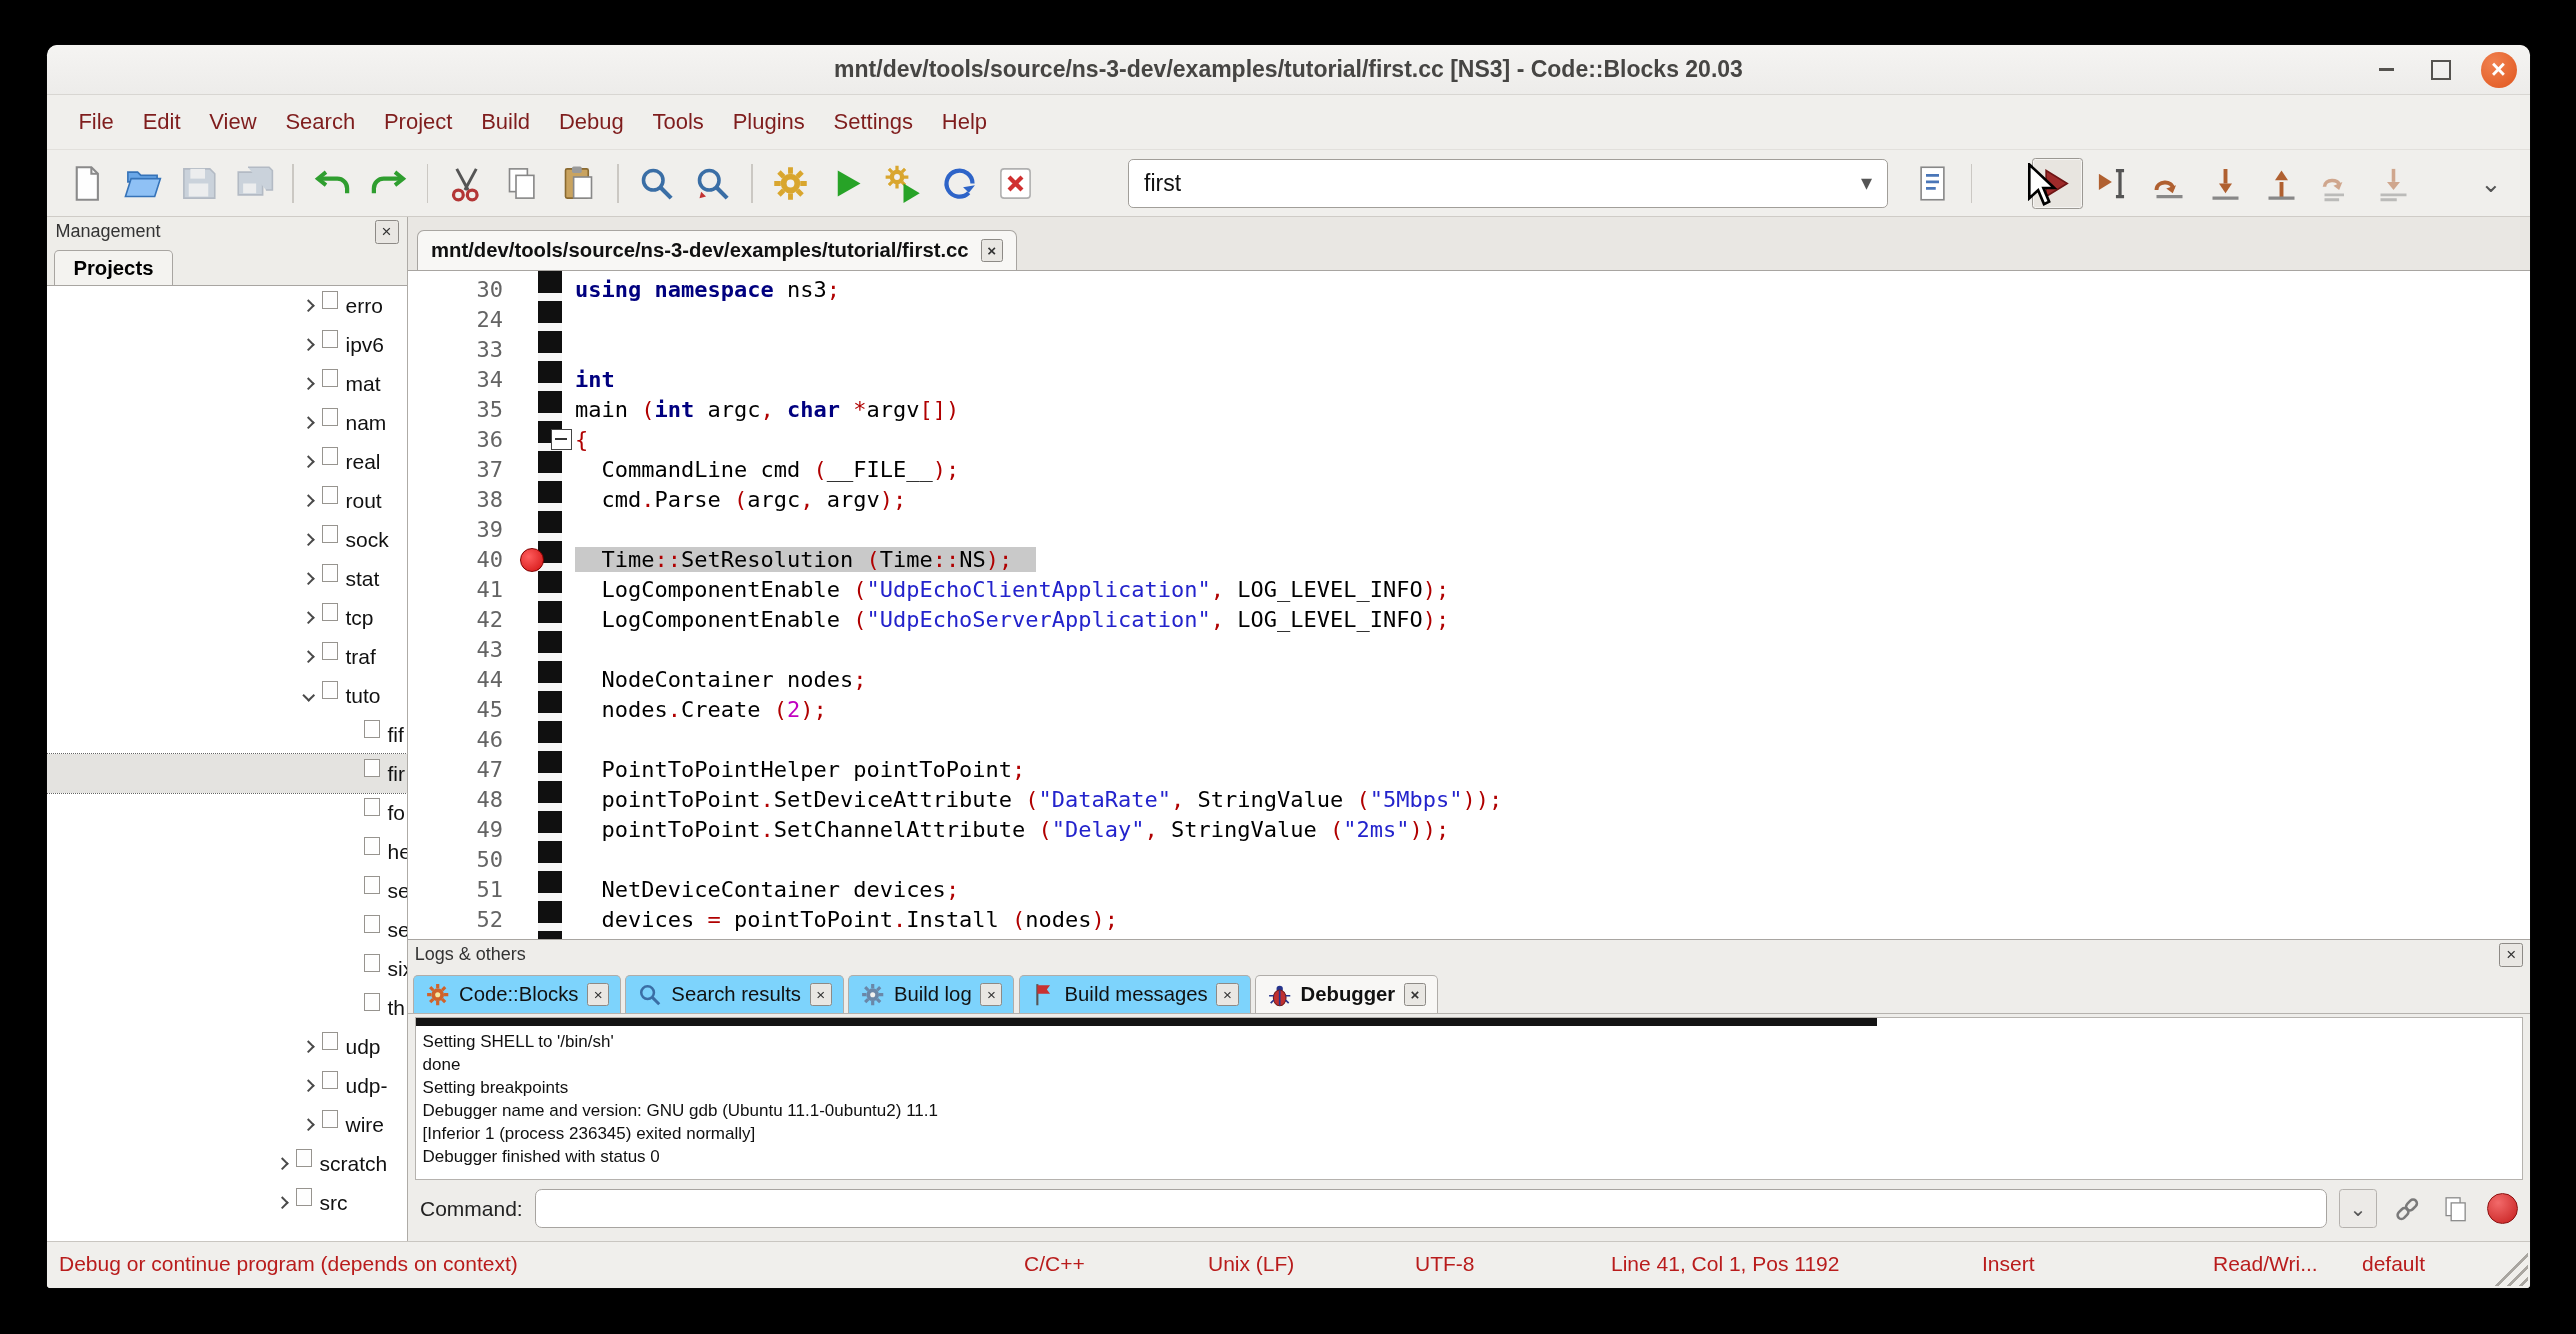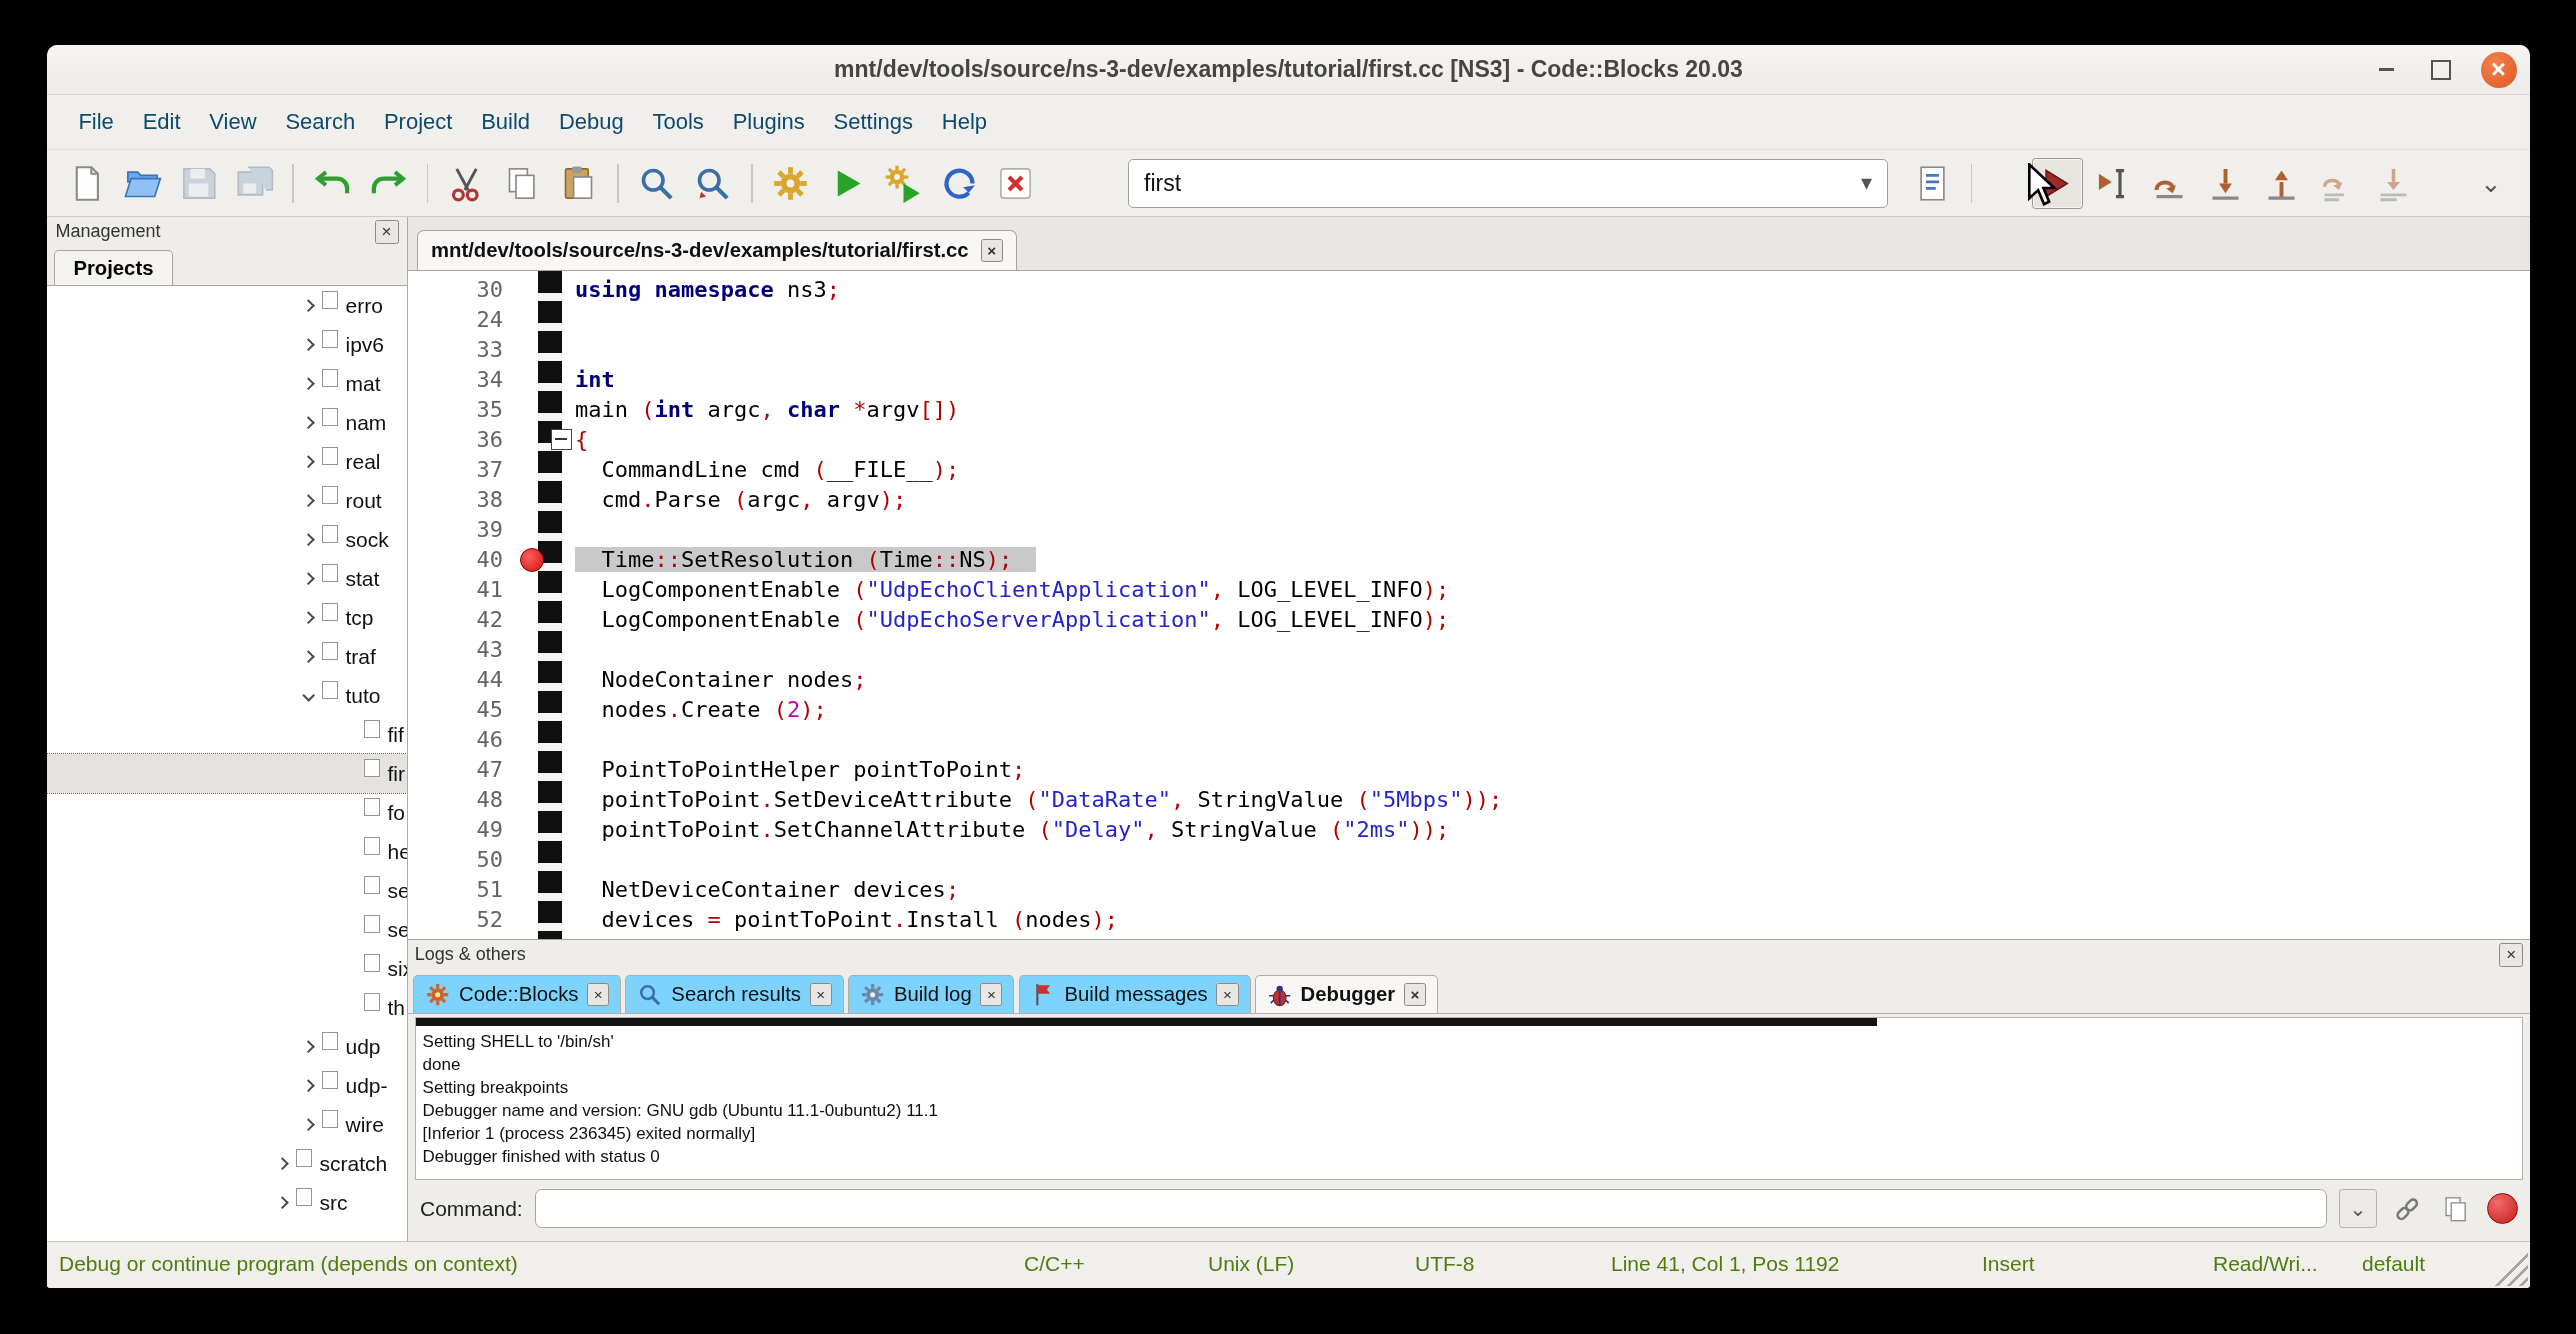--- a/index.html
+++ b/index.html
@@ -13,21 +13,21 @@
   .title{position:absolute;left:0;right:0;text-align:center;font-weight:bold;font-size:23px;color:#464543;}
   .win-controls{margin-left:auto;display:flex;align-items:center;gap:24px;padding-right:13.5px;z-index:2;}
   .wc{display:flex;align-items:center;justify-content:center;width:30.5px;height:30.5px;cursor:default;}
   .wc.min::after{content:"";width:15.2px;height:2.5px;background:#55534f;}
   .wc.max::after{content:"";width:16px;height:16px;border:2.1px solid #55534f;}
   .wc.close{width:36px;height:36px;border-radius:50%;background:radial-gradient(circle at 35% 30%,#f0814f,#e1571f);
     color:#fff;font-size:25.4px;font-weight:bold;}
 
   
   .menubar{height:54px;flex:none;display:flex;align-items:center;padding-left:17px;border-bottom:0.8px solid #e2e0dc;}
-  .menu-item{padding:7.6px 14.4px;font-size:22px;color:#0c4a6e;border-radius:3.4px;}
+  .menu-item{padding:7.6px 14.4px;font-size:22px;color:#7f1d1d;border-radius:3.4px;}
 
   
   .toolbar{height:66px;flex:none;display:flex;align-items:center;padding:0 13.5px;gap:5.1px;border-bottom:0.8px solid #cfccc7;}
   .tbtn{width:49px;height:49px;flex:none;display:flex;align-items:center;justify-content:center;
     border:0.8px solid transparent;border-radius:3.4px;}
   .tbtn svg{width:39px;height:39px;}
   .tbtn.hover{background:#e8e5e0;border-color:#9b9893;box-shadow:inset 0 0 0 0.8px #ffffffc0;}
   .tsep{width:1.7px;height:39px;background:#cbc8c3;margin:0 7.6px;flex:none;}
   .combo{margin-left:82px;width:728px;height:47px;flex:none;background:#fff;border:0.8px solid #a19e99;border-radius:5.1px;
     display:flex;align-items:center;padding:0 15.2px;font-size:23px;color:#111;}
@@ -97,21 +97,21 @@
   .command-input{flex:1;height:37px;background:#fff;border:0.8px solid #a7a4a0;border-radius:6.8px;font-size:20.3px;padding:0 10.2px;
     font-family:"Liberation Sans",sans-serif;}
   .cmd-chev{width:36px;height:37px;flex:none;border:0.8px solid #b5b2ae;border-radius:3.4px;background:#eceae7;
     display:flex;align-items:center;justify-content:center;color:#555;font-size:20.3px;}
   .cmd-btn{width:37px;height:37px;flex:none;display:flex;align-items:center;justify-content:center;}
   .cmd-btn svg{width:30.5px;height:30.5px;}
   .red-dot{width:29px;height:29px;flex:none;border-radius:50%;border:0.8px solid #8c1111;
     background:radial-gradient(circle at 35% 30%,#f26a6a,#c51d1d);}
 
   
-  .statusbar{height:46px;flex:none;position:relative;background:#f0efec;border-top:0.8px solid #c9c6c1;font-size:21px;color:#4d7c0f;}
+  .statusbar{height:46px;flex:none;position:relative;background:#f0efec;border-top:0.8px solid #c9c6c1;font-size:21px;color:#b91c1c;}
   .status-item{position:absolute;top:10.2px;white-space:nowrap;}
   .st0{left:12px;}.st1{left:977px;}.st2{left:1161px;}.st3{left:1368px;}.st4{left:1564px;}
   .st5{left:1935px;}.st6{left:2166px;}.st7{left:2315px;}
   .grip{position:absolute;right:1.7px;bottom:1.7px;width:39px;height:39px;
     background:repeating-linear-gradient(135deg,transparent 0 6px,#a9a6a1 6px 8.5px);
     clip-path:polygon(100% 0,100% 100%,0 100%);}
 
   .cursor{position:absolute;left:2026px;top:163px;width:36px;height:47px;z-index:99;}
 </style>
 </head>

